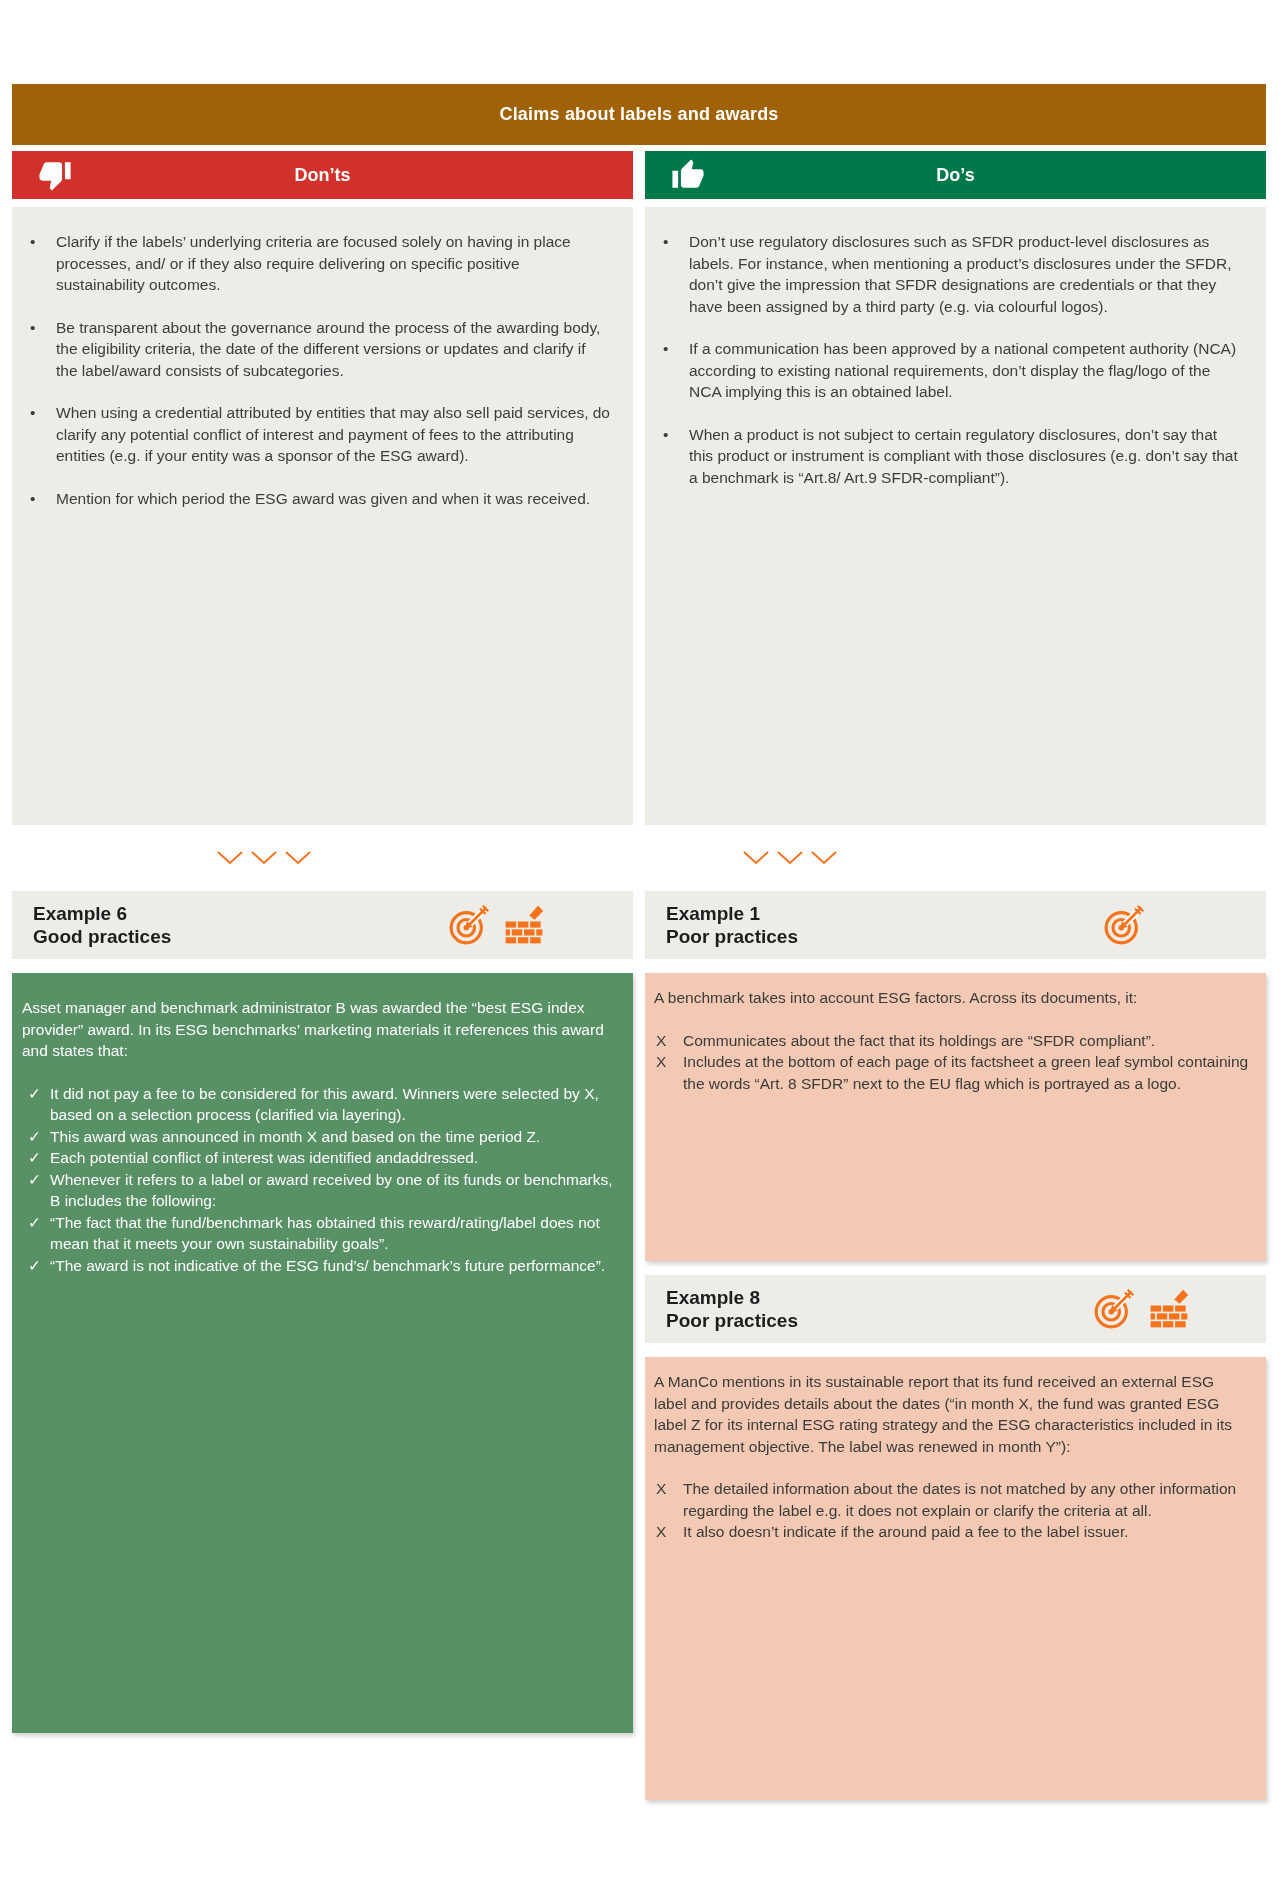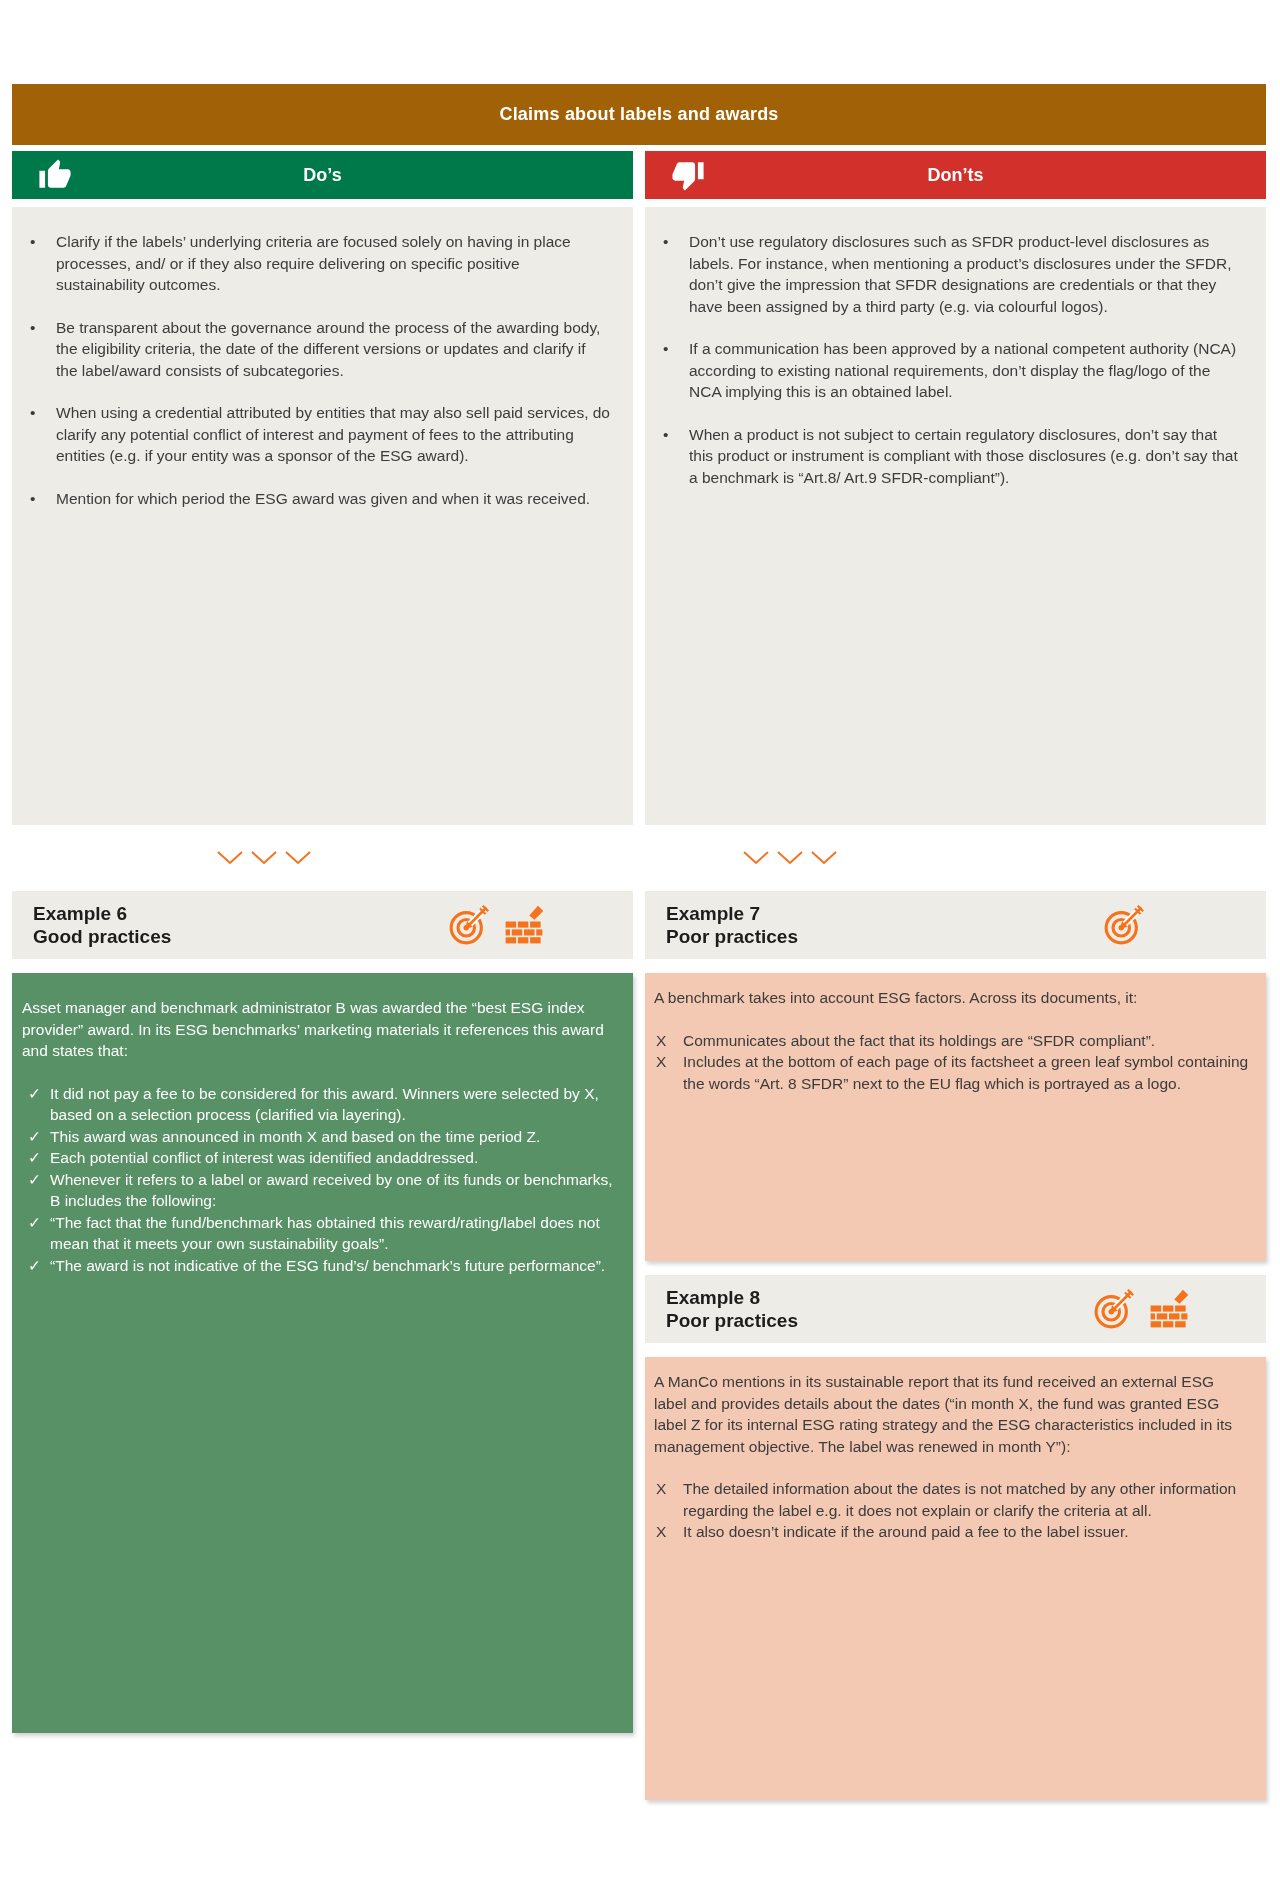--- a/index.html
+++ b/index.html
@@ -83,35 +83,35 @@
 </head>
 <body>
 
 <div class="page">
 
   <div class="title-bar">
     <span>Claims about labels and awards</span>
   </div>
 
   <div class="grid2">
+    <div class="col-header donts">
+      <span class="thumb-wrap">
+        <svg width="34" height="34" viewBox="0 0 24 24">
+            <path fill="#ffffff" d="M15 3H6c-.83 0-1.54.5-1.84 1.22l-3.02 7.05c-.09.23-.14.47-.14.73v2c0 1.1.9 2 2 2h6.31l-.95 4.57-.03.32c0 .41.17.79.44 1.06L9.83 23l6.59-6.59c.36-.36.58-.86.58-1.41V5c0-1.1-.9-2-2-2zm4 0v12h4V3h-4z"></path>
+          </svg>
+      </span>
+      <span>Don’ts</span>
+    </div>
     <div class="col-header dos">
       <span class="thumb-wrap">
         <svg width="34" height="34" viewBox="0 0 24 24">
             <path fill="#ffffff" d="M1 21h4V9H1v12zM23 10c0-1.1-.9-2-2-2h-6.31l.95-4.57.03-.32c0-.41-.17-.79-.44-1.06L14.17 1 7.59 7.59C7.22 7.95 7 8.45 7 9v10c0 1.1.9 2 2 2h9c.83 0 1.54-.5 1.84-1.22l3.02-7.05c.09-.23.14-.47.14-.73v-2z"></path>
           </svg>
       </span>
       <span>Do’s</span>
-    </div>
-    <div class="col-header donts">
-      <span class="thumb-wrap">
-        <svg width="34" height="34" viewBox="0 0 24 24">
-            <path fill="#ffffff" d="M15 3H6c-.83 0-1.54.5-1.84 1.22l-3.02 7.05c-.09.23-.14.47-.14.73v2c0 1.1.9 2 2 2h6.31l-.95 4.57-.03.32c0 .41.17.79.44 1.06L9.83 23l6.59-6.59c.36-.36.58-.86.58-1.41V5c0-1.1-.9-2-2-2zm4 0v12h4V3h-4z"></path>
-          </svg>
-      </span>
-      <span>Don’ts</span>
     </div>
   </div>
 
   <div class="grid2">
     <div class="content-box">
       <div class="b-row">
         <span class="b-marker">•</span>
         <span class="b-text">Clarify if the labels’ underlying criteria are focused solely on having in place processes, and/ or if they also require delivering on specific positive sustainability outcomes.</span>
       </div>
       <div class="b-row">
@@ -227,21 +227,21 @@
         <div class="check-row">
           <span class="check-marker">✓</span>
           <span class="b-text">“The award is not indicative of the ESG fund’s/ benchmark’s future performance”.</span>
         </div>
       </div>
     </div>
 
     <div>
       <div class="ex-header">
         <div class="ex-title">
-          <div>Example 7</div>
+          <div>Example 1</div>
           <div>Poor practices</div>
         </div>
         <div class="ex-icons pos-ex7">
           <svg width="44" height="44" viewBox="0 0 48 48">
             <circle cx="21" cy="27" r="16.5" fill="none" stroke="#F4731C" stroke-width="3.4"></circle>
             <circle cx="21" cy="27" r="9" fill="none" stroke="#F4731C" stroke-width="3.4"></circle>
             <circle cx="21" cy="27" r="3" fill="#F4731C"></circle>
             <line x1="43" y1="5" x2="23" y2="25" stroke="#ffffff" stroke-width="7"></line>
             <line x1="43" y1="5" x2="23" y2="25" stroke="#F4731C" stroke-width="3"></line>
             <polygon points="19,29 28,26 22,20" fill="#F4731C"></polygon>

